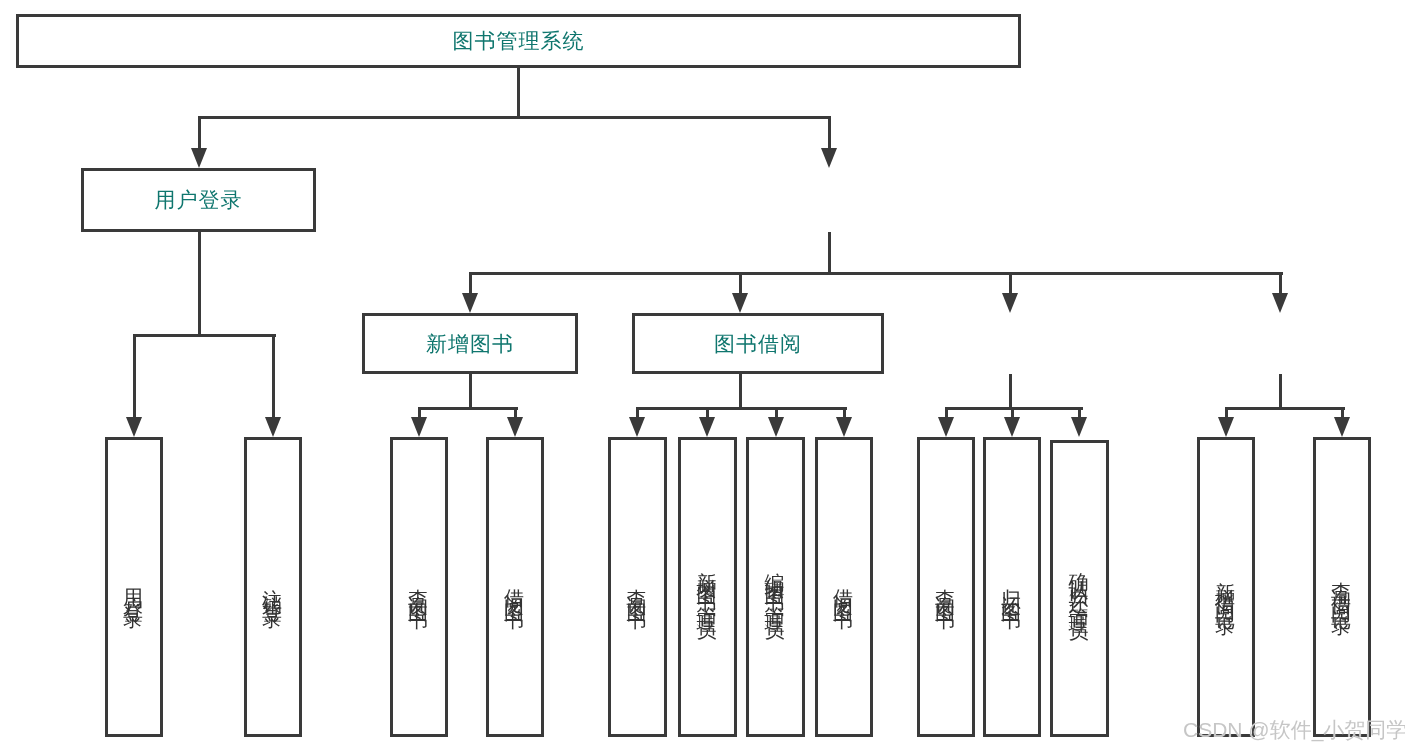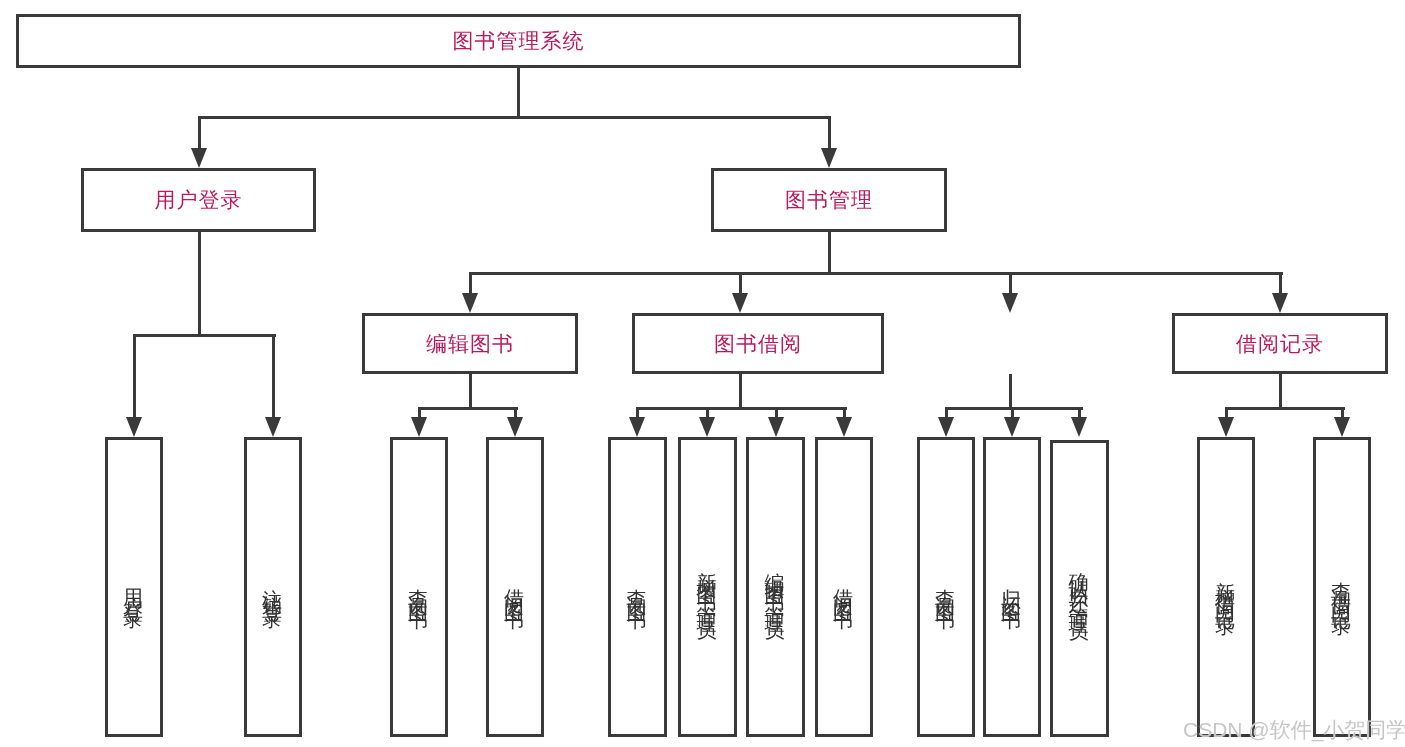--- a/index.html
+++ b/index.html
@@ -15,21 +15,21 @@
   .box {
     position: absolute;
     box-sizing: border-box;
     border: 3px solid #3a3a3a;
     background: #ffffff;
     display: flex;
     align-items: center;
     justify-content: center;
     font-size: 21px;
     letter-spacing: 1px;
-    color: #be185d;
+    color: #0f766e;
   }
   .vbox {
     position: absolute;
     box-sizing: border-box;
     border: 3px solid #3a3a3a;
     background: #ffffff;
     display: flex;
     align-items: center;
     justify-content: center;
     writing-mode: vertical-rl;
@@ -70,43 +70,41 @@
   <div class="box" style="left:16px; top:14px; width:1005px; height:54px;">图书管理系统</div>
 
   <div class="vline" style="left:517px; top:68px; height:50px;"></div>
   <div class="hline" style="left:198px; top:116px; width:633px;"></div>
   <div class="vline" style="left:198px; top:118px; height:32px;"></div>
   <div class="arrowhead" style="left:191px; top:148px;"></div>
   <div class="vline" style="left:828px; top:118px; height:32px;"></div>
   <div class="arrowhead" style="left:821px; top:148px;"></div>
 
   <div class="box" style="left:81px; top:168px; width:235px; height:64px;">用户登录</div>
-  <div class="box" style="left:711px; top:168px; width:236px; height:64px;">图书管理</div>
 
   <div class="vline" style="left:198px; top:232px; height:104px;"></div>
   <div class="hline" style="left:133px; top:334px; width:143px;"></div>
   <div class="vline" style="left:133px; top:335px; height:84px;"></div>
   <div class="arrowhead" style="left:126px; top:417px;"></div>
   <div class="vline" style="left:272px; top:335px; height:84px;"></div>
   <div class="arrowhead" style="left:265px; top:417px;"></div>
 
   <div class="vline" style="left:828px; top:232px; height:43px;"></div>
   <div class="hline" style="left:469px; top:272px; width:814px;"></div>
   <div class="vline" style="left:469px; top:273px; height:22px;"></div>
   <div class="arrowhead" style="left:462px; top:293px;"></div>
   <div class="vline" style="left:739px; top:273px; height:22px;"></div>
   <div class="arrowhead" style="left:732px; top:293px;"></div>
   <div class="vline" style="left:1009px; top:273px; height:22px;"></div>
   <div class="arrowhead" style="left:1002px; top:293px;"></div>
   <div class="vline" style="left:1279px; top:273px; height:22px;"></div>
   <div class="arrowhead" style="left:1272px; top:293px;"></div>
 
-  <div class="box" style="left:362px; top:313px; width:216px; height:61px;">编辑图书</div>
+  <div class="box" style="left:362px; top:313px; width:216px; height:61px;">新增图书</div>
   <div class="box" style="left:632px; top:313px; width:252px; height:61px;">图书借阅</div>
-  <div class="box" style="left:1172px; top:313px; width:216px; height:61px;">借阅记录</div>
 
   <div class="vline" style="left:469px; top:374px; height:35px;"></div>
   <div class="hline" style="left:418px; top:407px; width:100px;"></div>
   <div class="vline" style="left:418px; top:408px; height:11px;"></div>
   <div class="arrowhead" style="left:411px; top:417px;"></div>
   <div class="vline" style="left:514px; top:408px; height:11px;"></div>
   <div class="arrowhead" style="left:507px; top:417px;"></div>
 
   <div class="vline" style="left:739px; top:374px; height:35px;"></div>
   <div class="hline" style="left:636px; top:407px; width:211px;"></div>

